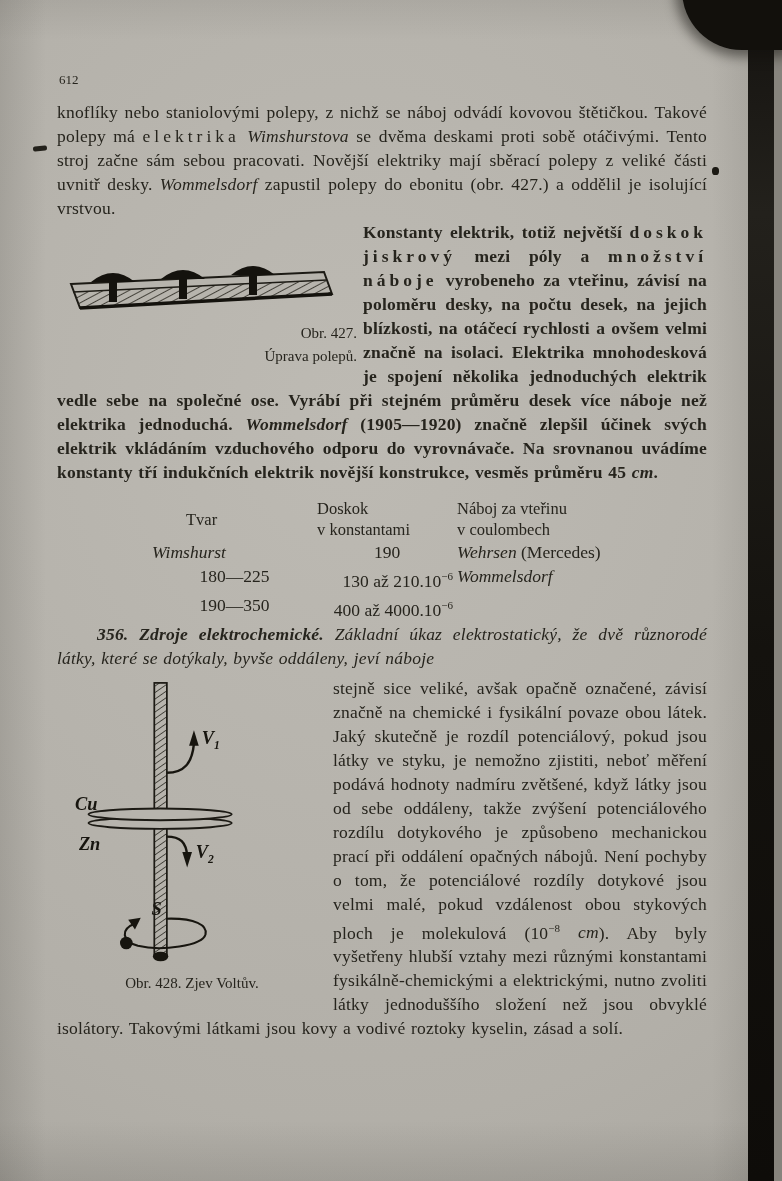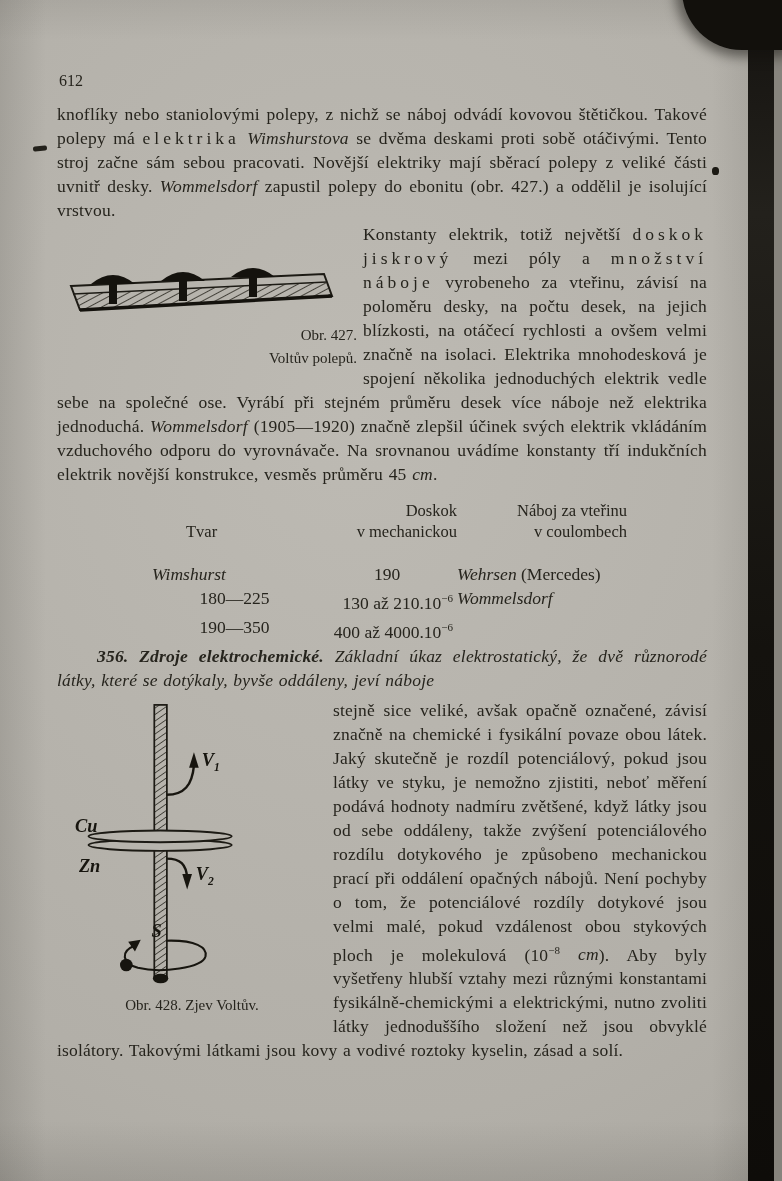--- a/index.html
+++ b/index.html
@@ -22,41 +22,41 @@
   .band{position:absolute;top:0;right:8px;width:26px;height:100%;
     background:linear-gradient(180deg,#151310,#23211c 18%,#14120e 55%,#0e0c09);}
   .band-outer{position:absolute;top:0;right:0;width:8px;height:100%;background:#87847d;}
   .corner-blob{position:absolute;top:-16px;right:0;width:100px;height:66px;background:#12100c;
     border-radius:0 0 0 60px;box-shadow:0 0 12px 7px rgba(18,16,12,.5);}
   .dash-art{position:absolute;left:33px;top:146px;width:14px;height:5px;background:#23211b;
     border-radius:2px;transform:rotate(-6deg);}
   .dot-art{position:absolute;left:712px;top:167px;width:7px;height:8px;background:#1b1913;border-radius:45%;}
 
   .content{position:absolute;left:57px;top:72px;width:650px;}
-  .pagenum{font-size:16px;margin:0 0 12px 2px;}
+  .pagenum{font-size:13px;margin:0 0 12px 2px;}
   p.body{
     font-size:17.5px;line-height:24px;text-align:justify;margin:0;
     letter-spacing:.2px;word-spacing:1px;color:#26241d;
   }
   .seg-i{font-style:italic;margin-top:24px;}
   .seg-b{font-weight:700;}
   .seg-sp{letter-spacing:4px;}
   .seg-sup{font-size:11px;vertical-align:super;letter-spacing:0;}
-  .p2{margin-top:8px;}
+  .p2{margin-top:8px;font-weight:bold;}
   .p3a{margin-top:20px;text-indent:40px;font-style:italic;}
 
   .fig427{float:left;width:300px;margin:14px 6px 0 0;text-align:right;}
   .fig427 svg{display:block;margin:0 auto;}
   .figcap{font-size:15px;line-height:20px;margin-top:3px;}
 
   .tbl{
     clear:both;display:grid;grid-template-columns:165px 140px 170px;
     margin:14px 0 0 95px;font-size:17.5px;line-height:24px;
   }
-  .tb-h{font-size:16.5px;line-height:21px;text-align:right;margin-bottom:20px;}
+  .tb-h{font-size:16.5px;line-height:21px;text-align:left;margin-bottom:0;}
   .tb-h.c1{align-self:center;text-align:left;padding-left:34px;margin-bottom:0;}
   .tb-name{text-align:left;}
   .tb-dos{text-align:center;}
   .tb-nab{text-align:right;padding-right:4px;}
 
   .p3b-wrap{margin-top:6px;}
   .fig428{float:left;width:270px;margin:4px 6px 0 0;text-align:center;}
   .fig428 svg{display:block;margin:0 auto;}
 
   .svglab{font-family:"Liberation Serif","DejaVu Serif",serif;font-style:italic;font-weight:bold;
@@ -98,30 +98,30 @@
         <g>
           <rect x="111" y="43" width="8" height="22" fill="#14120d"></rect>
           <path d="M 93 45 Q 115 27 137 45 Z" fill="#14120d"></path>
         </g>
         <g>
           <rect x="181" y="39" width="8" height="22" fill="#14120d"></rect>
           <path d="M 163 41 Q 185 23 207 41 Z" fill="#14120d"></path>
         </g>
       </svg>
       <div class="figcap">Obr. 427.</div>
-      <div class="figcap">Voltův polepů.</div>
+      <div class="figcap">Úprava polepů.</div>
     </div>
 
     <p class="body p2"><span>Konstanty elektrik, totiž největší </span><span class="seg-sp">doskok jiskrový</span><span> mezi póly a </span><span class="seg-sp">množství náboje</span><span> vyrobeneho za vteřinu, závisí na poloměru desky, na počtu desek, na jejich blízkosti, na otáčecí rychlosti a ovšem velmi značně na isolaci. Elektrika mnohodesková je spojení několika jednoduchých elektrik vedle sebe na společné ose. Vyrábí při stejném průměru desek více náboje než elektrika jednoduchá. </span><span class="seg-i">Wommelsdorf</span><span> (1905—1920) značně zlepšil účinek svých elektrik vkládáním vzduchového odporu do vyrovnávače. Na srovnanou uvádíme konstanty tří indukčních elektrik novější konstrukce, vesměs průměru 45 </span><span class="seg-i">cm</span><span>.</span></p>
 
     <div class="tbl">
       <div class="tb-h c1">Tvar</div>
       <div class="tb-h">
         <div>Doskok</div>
-        <div>v mechanickou</div>
+        <div>v konstantami</div>
       </div>
       <div class="tb-h">
         <div>Náboj za vteřinu</div>
         <div>v coulombech</div>
       </div>
 
       <div class="tb-name"><span class="seg-i">Wimshurst</span></div>
       <div class="tb-dos">190</div>
 
       <div class="tb-name"><span class="seg-i">Wehrsen</span><span> (Mercedes)</span></div>

